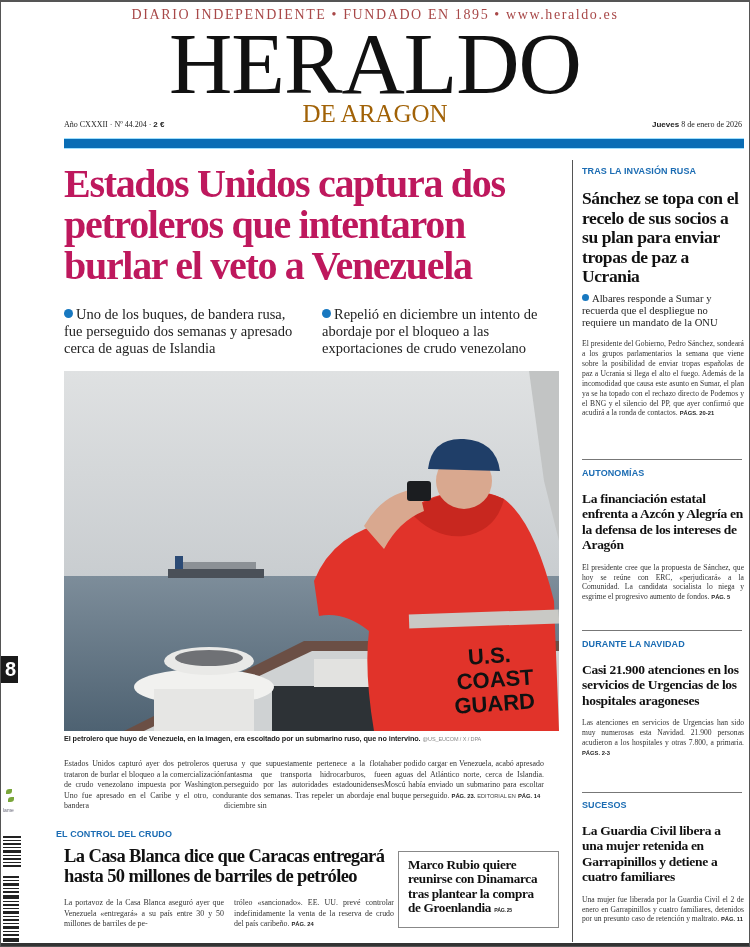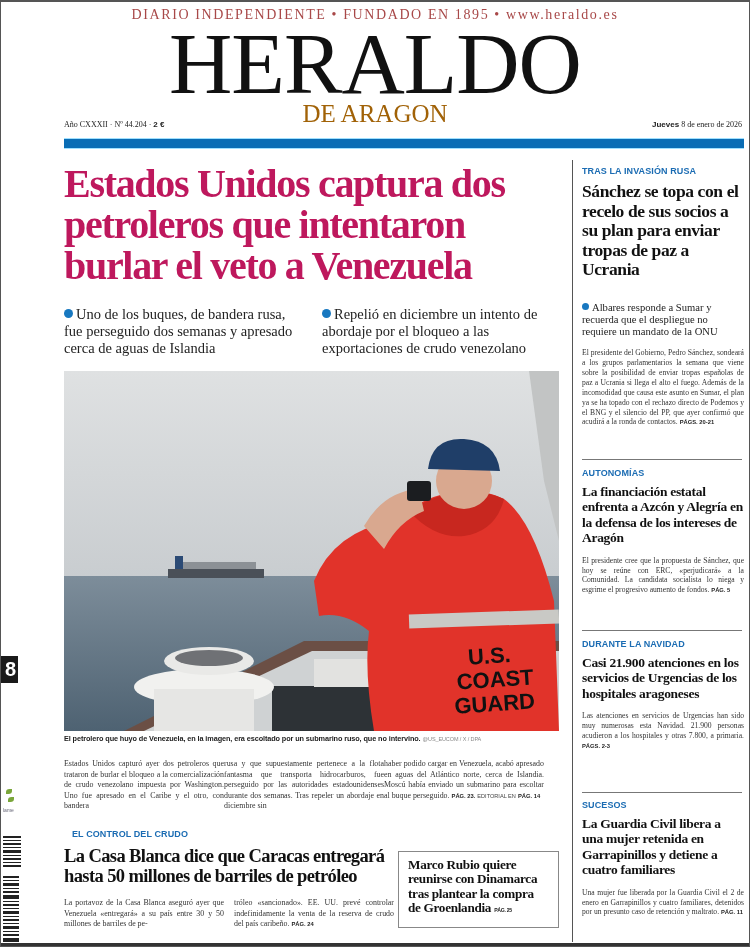--- a/index.html
+++ b/index.html
@@ -26,37 +26,37 @@
   .photo svg { display: block; }
   .caption { position: absolute; top: 734px; left: 64px; width: 500px; font-family: "Liberation Sans", sans-serif; font-weight: bold; font-size: 7.3px; color: #222; letter-spacing: -0.1px; }
   .caption .credit { font-weight: normal; color: #888; font-size: 5.5px; margin-left: 2px; }
 
   .body3 { position: absolute; top: 759px; left: 64px; width: 500px; display: flex; gap: 0; }
   .body3 p { width: 160px; font-family: "Liberation Serif", serif; font-size: 7.9px; line-height: 10.5px; color: #333; text-align: justify; }
   .pag { font-family: "Liberation Sans", sans-serif; font-weight: bold; font-size: 5.8px; color: #222; }
   .ed { font-family: "Liberation Sans", sans-serif; font-size: 5.6px; color: #444; }
 
   .kicker { font-family: "Liberation Sans", sans-serif; font-weight: bold; font-size: 9px; color: #1b6cb3; letter-spacing: 0.1px; }
-  .k-crudo { position: absolute; top: 829px; left: 72px; }
+  .k-crudo { position: absolute; top: 829px; left: 56px; }
   .crudo-head { position: absolute; top: 846px; left: 64px; width: 330px; font-family: "Liberation Serif", serif; font-weight: bold; font-size: 18.5px; line-height: 20px; letter-spacing: -0.6px; color: #111; }
   .crudo-body { position: absolute; top: 898px; left: 64px; width: 330px; display: flex; gap: 10px; }
   .crudo-body p { width: 160px; font-family: "Liberation Serif", serif; font-size: 7.9px; line-height: 10.5px; color: #333; text-align: justify; }
 
   .rubio-box { position: absolute; top: 851px; left: 398px; width: 161px; height: 77px; border: 1px solid #888; padding: 6px 9px; }
   .rubio-box p { font-family: "Liberation Serif", serif; font-weight: bold; font-size: 13.2px; line-height: 14.3px; letter-spacing: -0.3px; color: #111; }
   .rubio-box .pag { font-size: 5.2px; }
 
   .bottom-rule { position: absolute; top: 943px; left: 0; width: 750px; height: 4px; background: #333; }
 
   .sidebar-divider { position: absolute; top: 160px; left: 572px; width: 1px; height: 782px; background: #555; }
   .side { position: absolute; left: 582px; width: 162px; }
   .side-rule { position: absolute; left: 582px; width: 160px; height: 1px; background: #777; }
-  .side .head { font-family: "Liberation Serif", serif; font-weight: bold; font-size: 13.5px; line-height: 15.4px; letter-spacing: -0.3px; color: #111; margin-top: 6px; }
+  .side .head { font-family: "Liberation Serif", serif; font-weight: bold; font-size: 13.5px; line-height: 15.4px; letter-spacing: -0.3px; color: #111; margin-top: 13px; }
   .side .head.big { font-size: 17.5px; line-height: 19.5px; letter-spacing: -0.4px; }
-  .side .bul { font-family: "Liberation Serif", serif; font-size: 10.6px; line-height: 12.2px; color: #222; margin-top: 22px; }
+  .side .bul { font-family: "Liberation Serif", serif; font-size: 10.6px; line-height: 12.2px; color: #222; margin-top: 6px; }
   .side .dot { width: 7px; height: 7px; }
   .side .txt { font-family: "Liberation Serif", serif; font-size: 7.6px; line-height: 9.9px; color: #333; text-align: justify; margin-top: 10px; }
 
   .page-marker { position: absolute; top: 656px; left: 0; width: 18px; height: 27px; background: #1a1a1a; color: #fff; font-family: "Liberation Sans", sans-serif; font-weight: bold; font-size: 20px; line-height: 27px; text-align: right; padding-right: 2px; overflow: hidden; }
   .logo-mark { position: absolute; top: 787px; left: 3px; width: 16px; height: 28px; }
   .logo-mark .leaf { position: absolute; width: 6px; height: 5px; background: #7aa63a; border-radius: 60% 0 60% 0; }
   .logo-mark .lbl { position: absolute; top: 20px; left: 0; font-family: "Liberation Sans", sans-serif; font-size: 5px; color: #667; }
   .barcode { position: absolute; top: 836px; left: 3px; width: 22px; height: 108px; }
 </style>
 </head>

